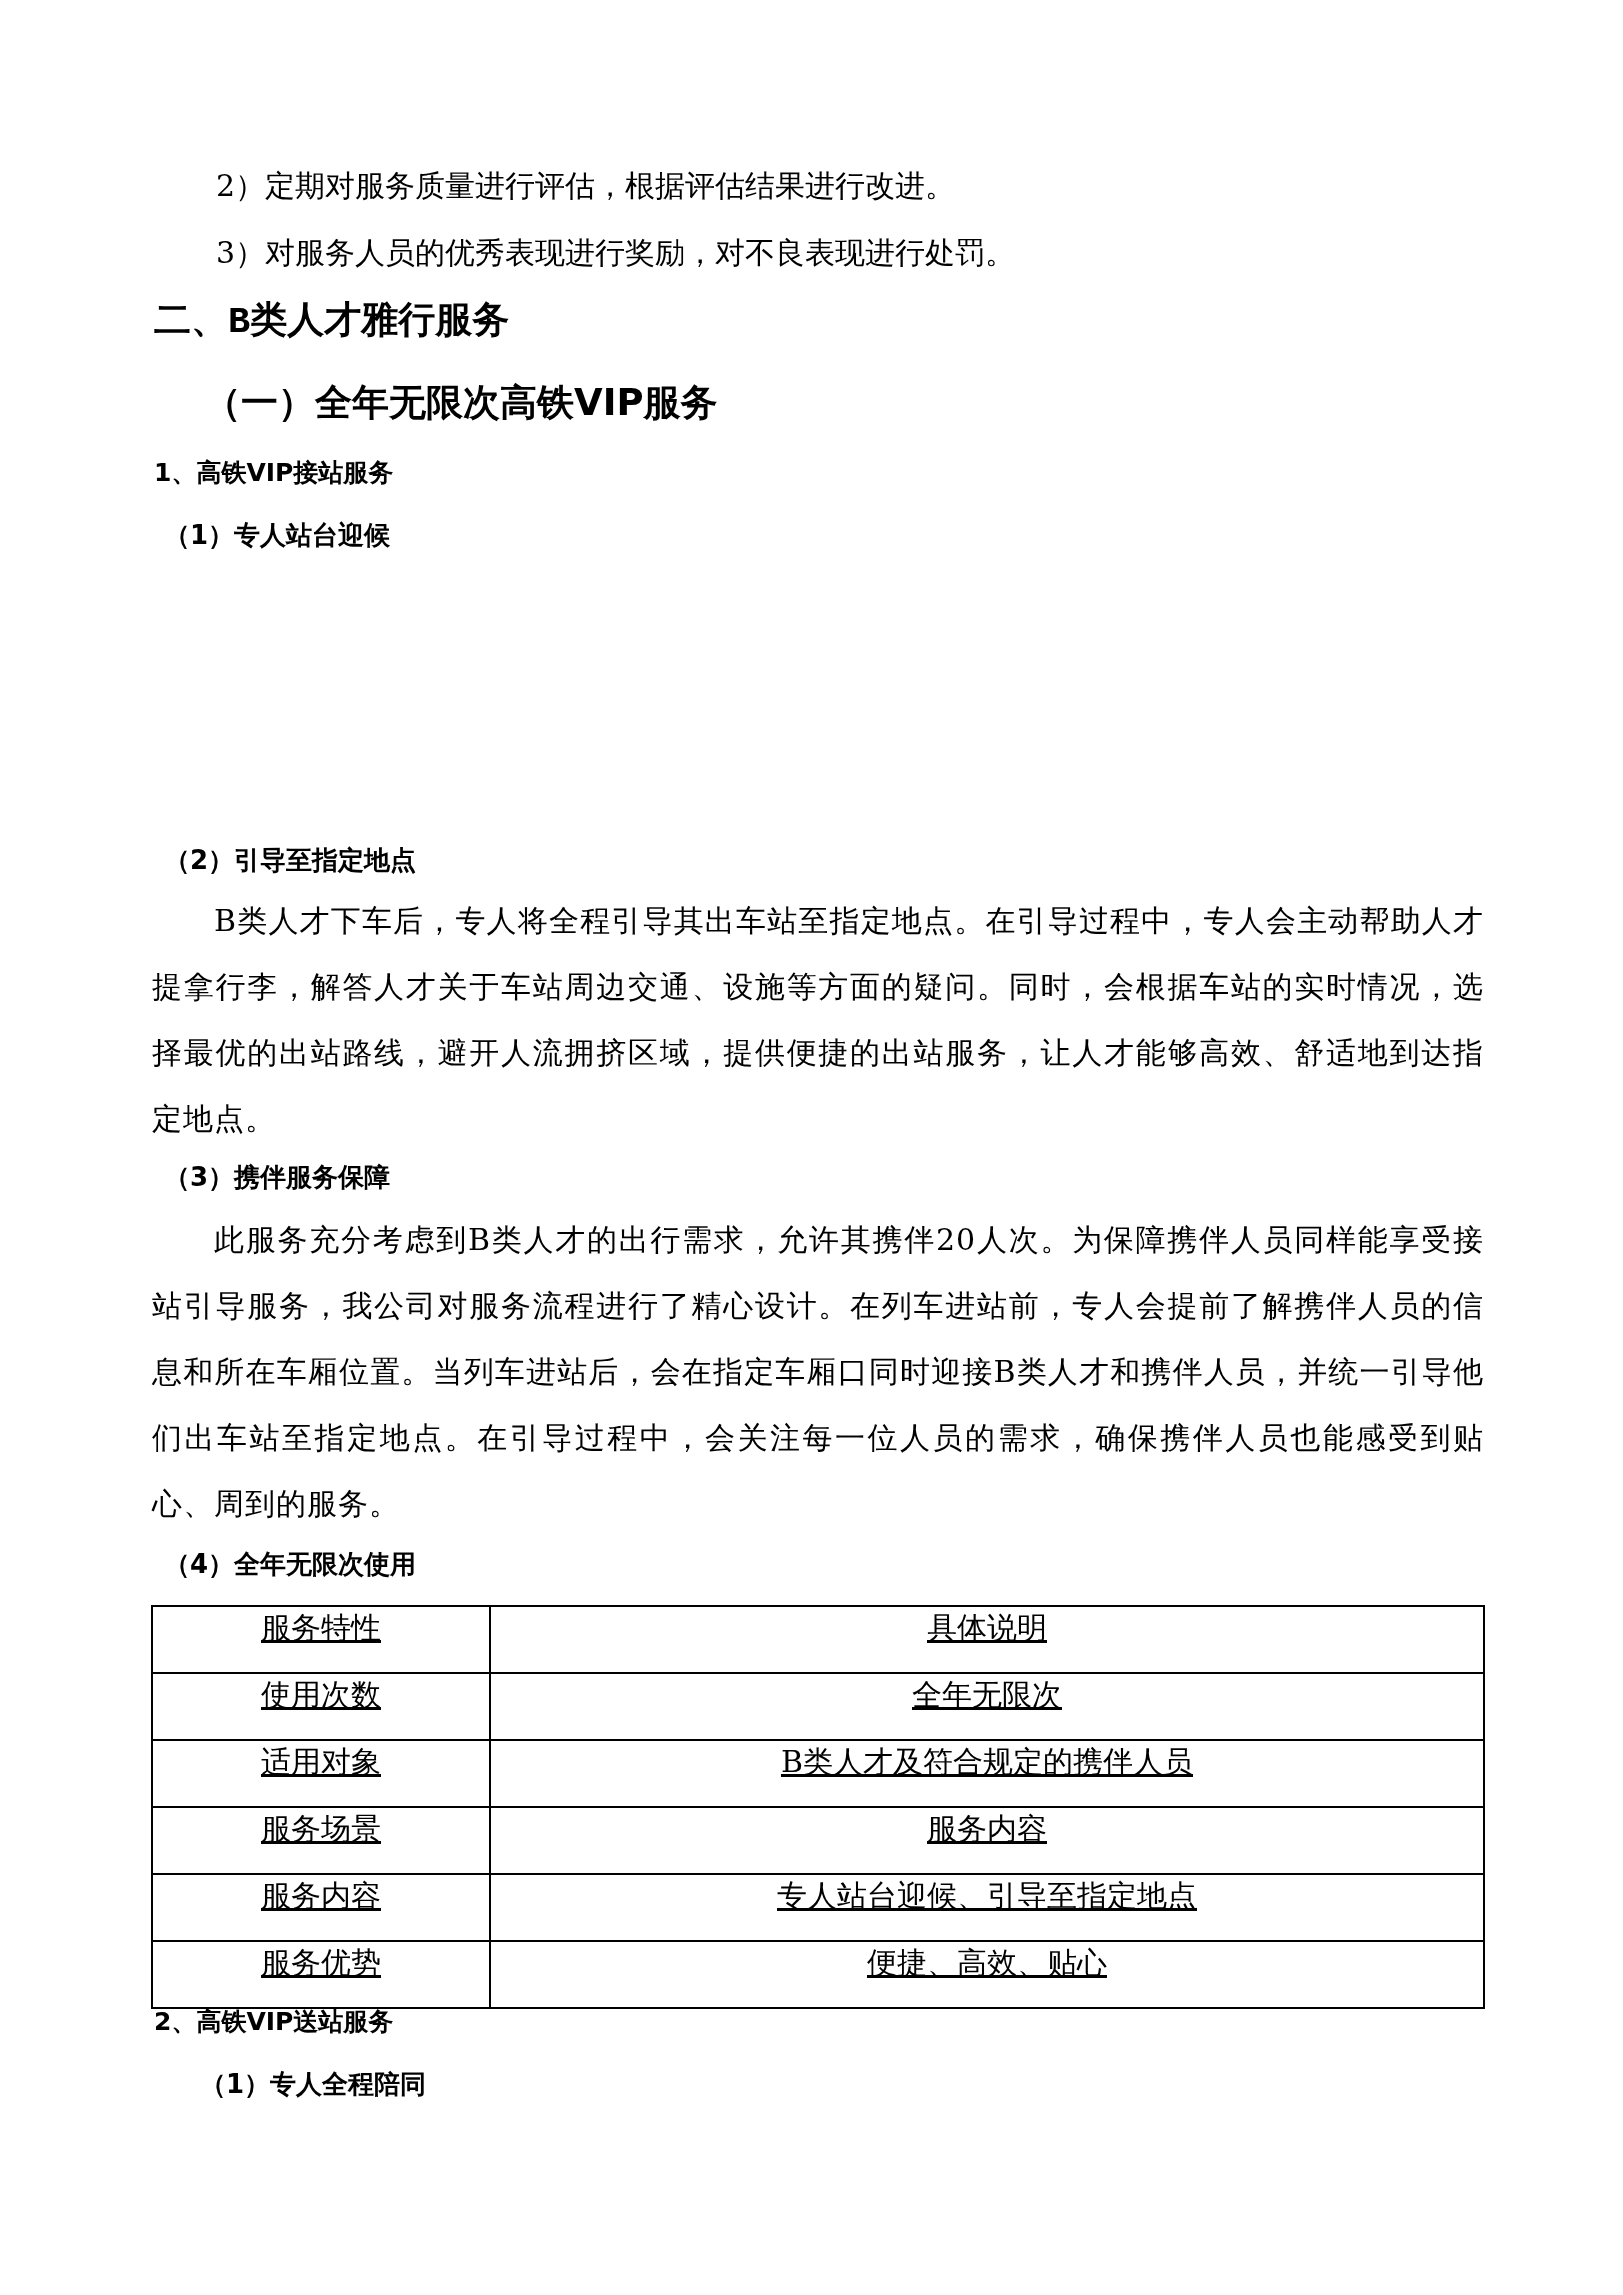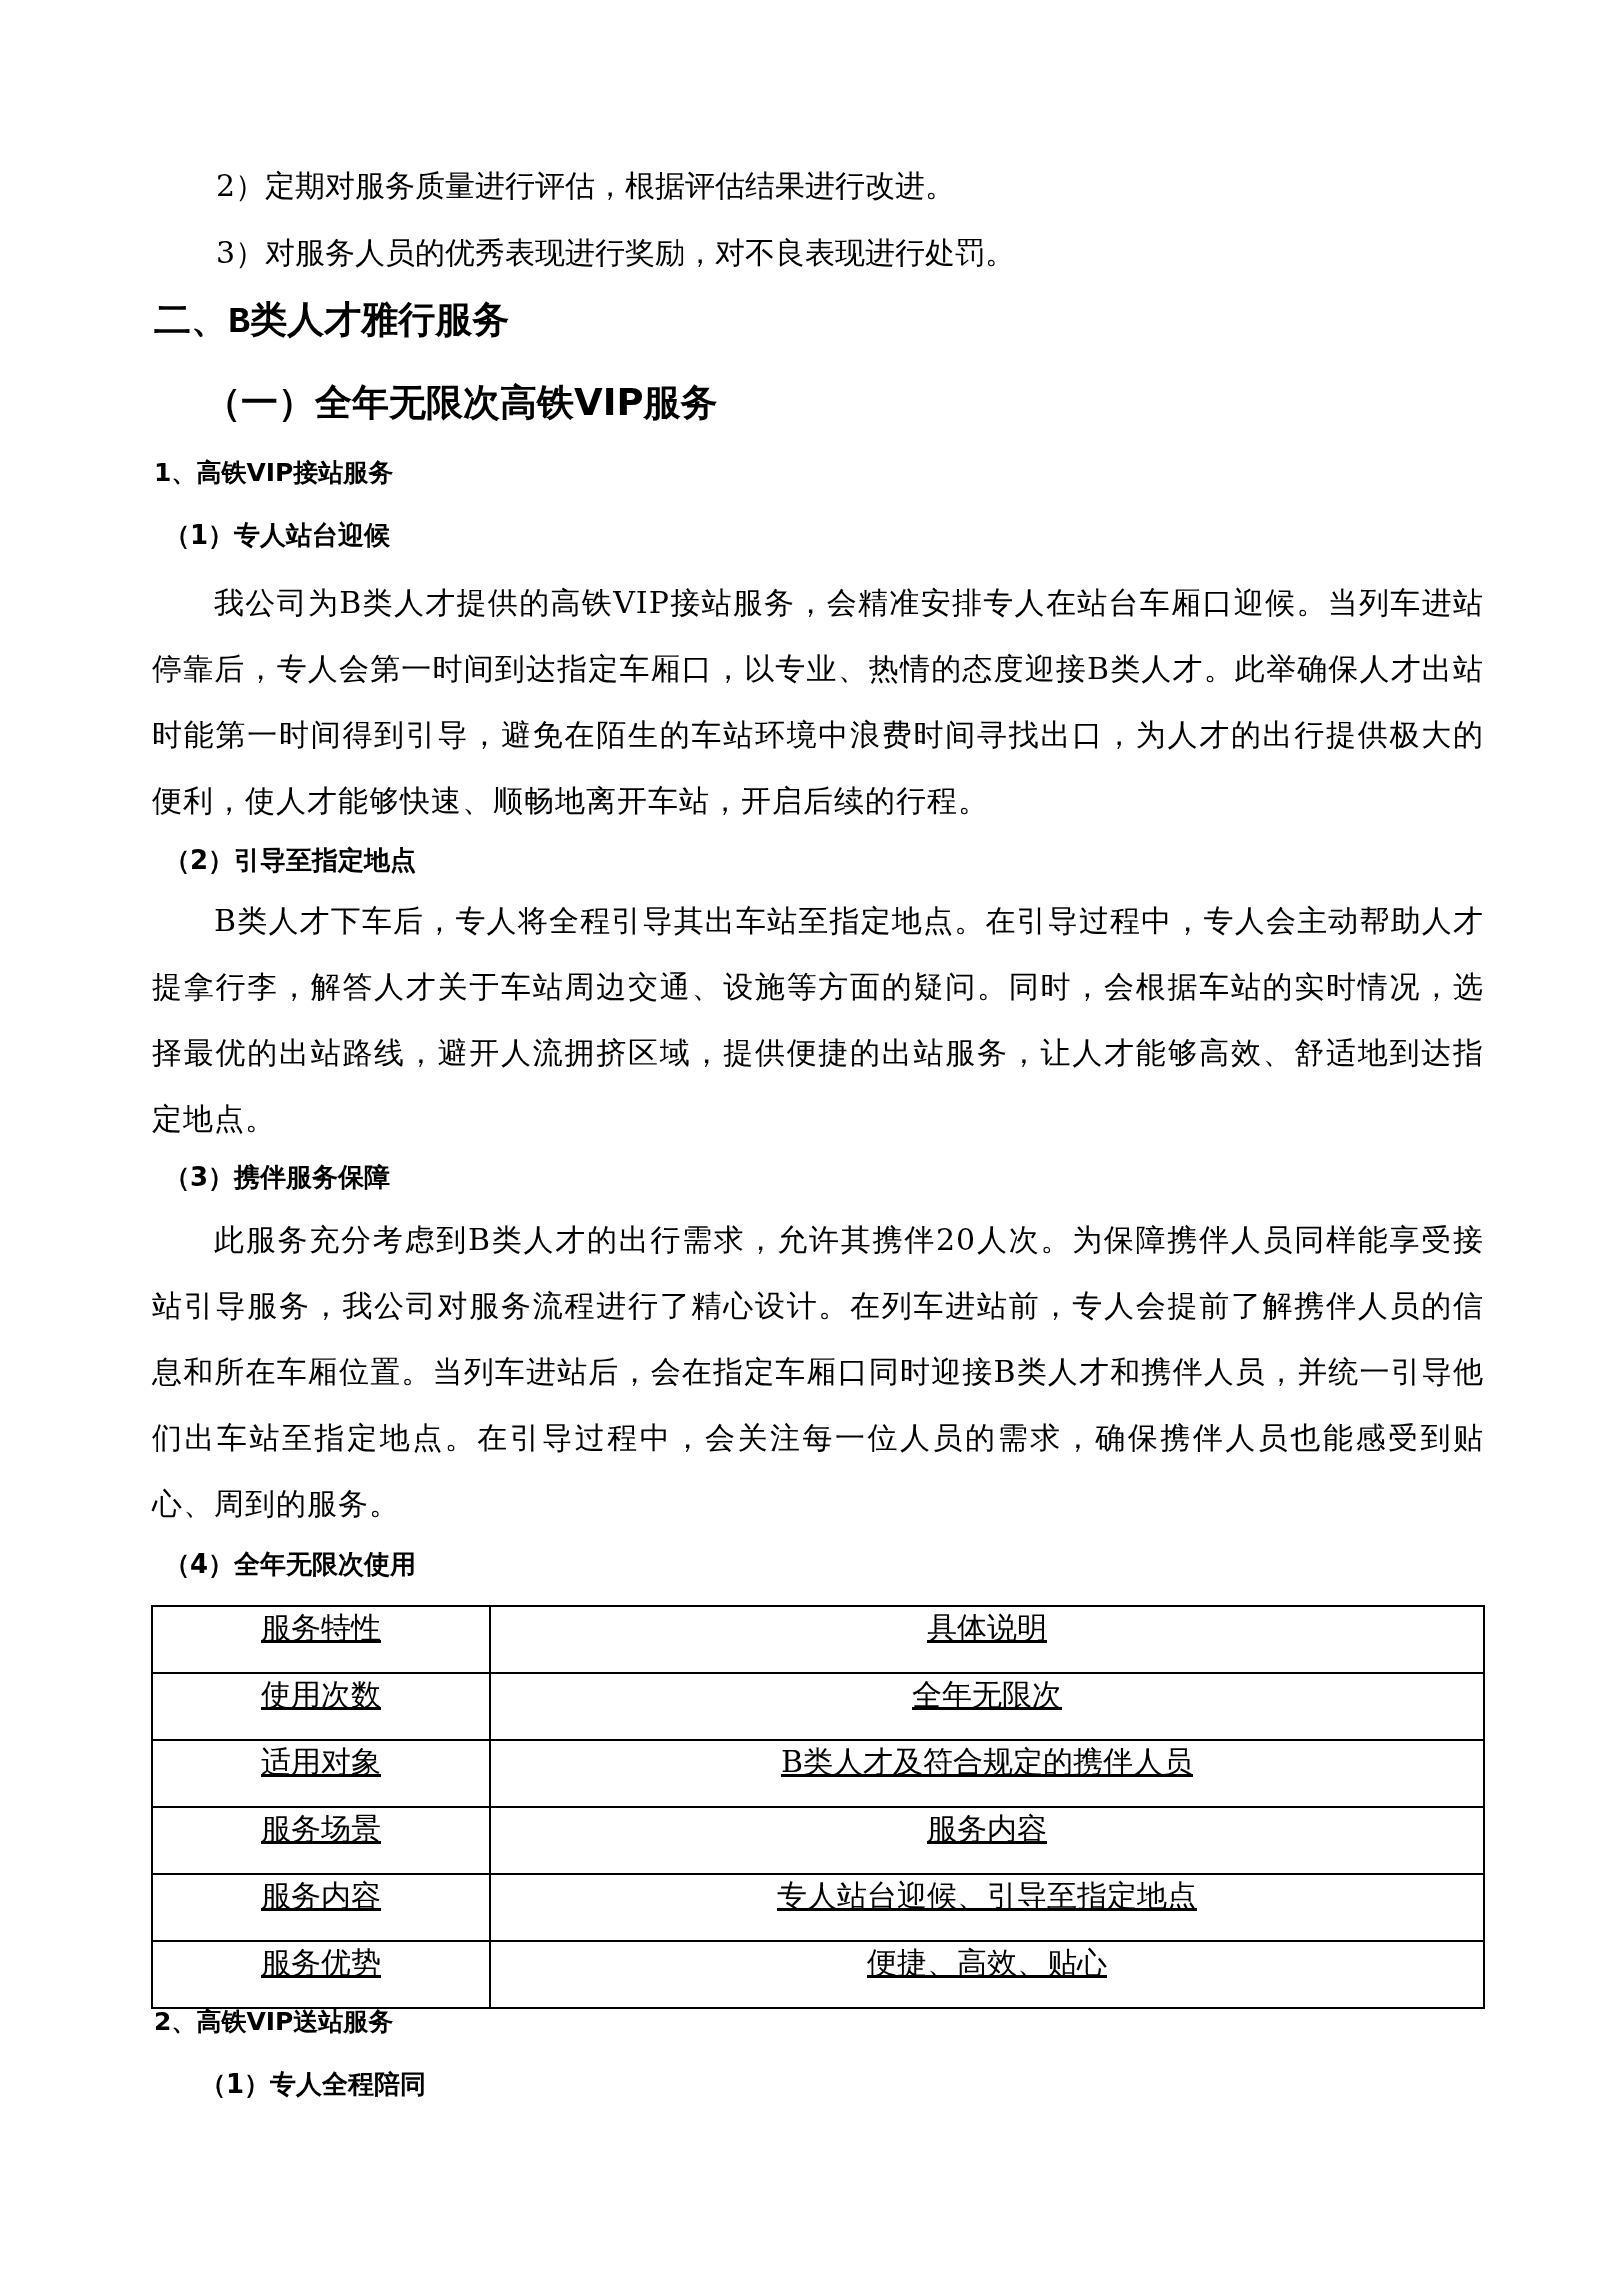--- a/index.html
+++ b/index.html
@@ -27,21 +27,20 @@
 
   <div class="line body-text indent" style="top:154px;">2）定期对服务质量进行评估，根据评估结果进行改进。</div>
   <div class="line body-text indent" style="top:221px;">3）对服务人员的优秀表现进行奖励，对不良表现进行处罚。</div>
 
   <div class="line h1" style="top:287px;">二、B类人才雅行服务</div>
   <div class="line h2" style="top:368px;">（一）全年无限次高铁VIP服务</div>
 
   <div class="line h3" style="top:441px;">1、高铁VIP接站服务</div>
 
   <div class="line h4" style="top:504px;">（1）专人站台迎候</div>
-  <div class="para" style="top:558px;">我公司为B类人才提供的高铁VIP接站服务，会精准安排专人在站台车厢口迎候。当列车进站停靠后，专人会第一时间到达指定车厢口，以专业、热情的态度迎接B类人才。此举确保人才出站时能第一时间得到引导，避免在陌生的车站环境中浪费时间寻找出口，为人才的出行提供极大的便利，使人才能够快速、顺畅地离开车站，开启后续的行程。</div>
 
   <div class="line h4" style="top:829px;">（2）引导至指定地点</div>
   <div class="para" style="top:876px;">B类人才下车后，专人将全程引导其出车站至指定地点。在引导过程中，专人会主动帮助人才提拿行李，解答人才关于车站周边交通、设施等方面的疑问。同时，会根据车站的实时情况，选择最优的出站路线，避开人流拥挤区域，提供便捷的出站服务，让人才能够高效、舒适地到达指定地点。</div>
 
   <div class="line h4" style="top:1146px;">（3）携伴服务保障</div>
   <div class="para" style="top:1195px;">此服务充分考虑到B类人才的出行需求，允许其携伴20人次。为保障携伴人员同样能享受接站引导服务，我公司对服务流程进行了精心设计。在列车进站前，专人会提前了解携伴人员的信息和所在车厢位置。当列车进站后，会在指定车厢口同时迎接B类人才和携伴人员，并统一引导他们出车站至指定地点。在引导过程中，会关注每一位人员的需求，确保携伴人员也能感受到贴心、周到的服务。</div>
 
   <div class="line h4" style="top:1533px;">（4）全年无限次使用</div>
 
   <table class="spec">

